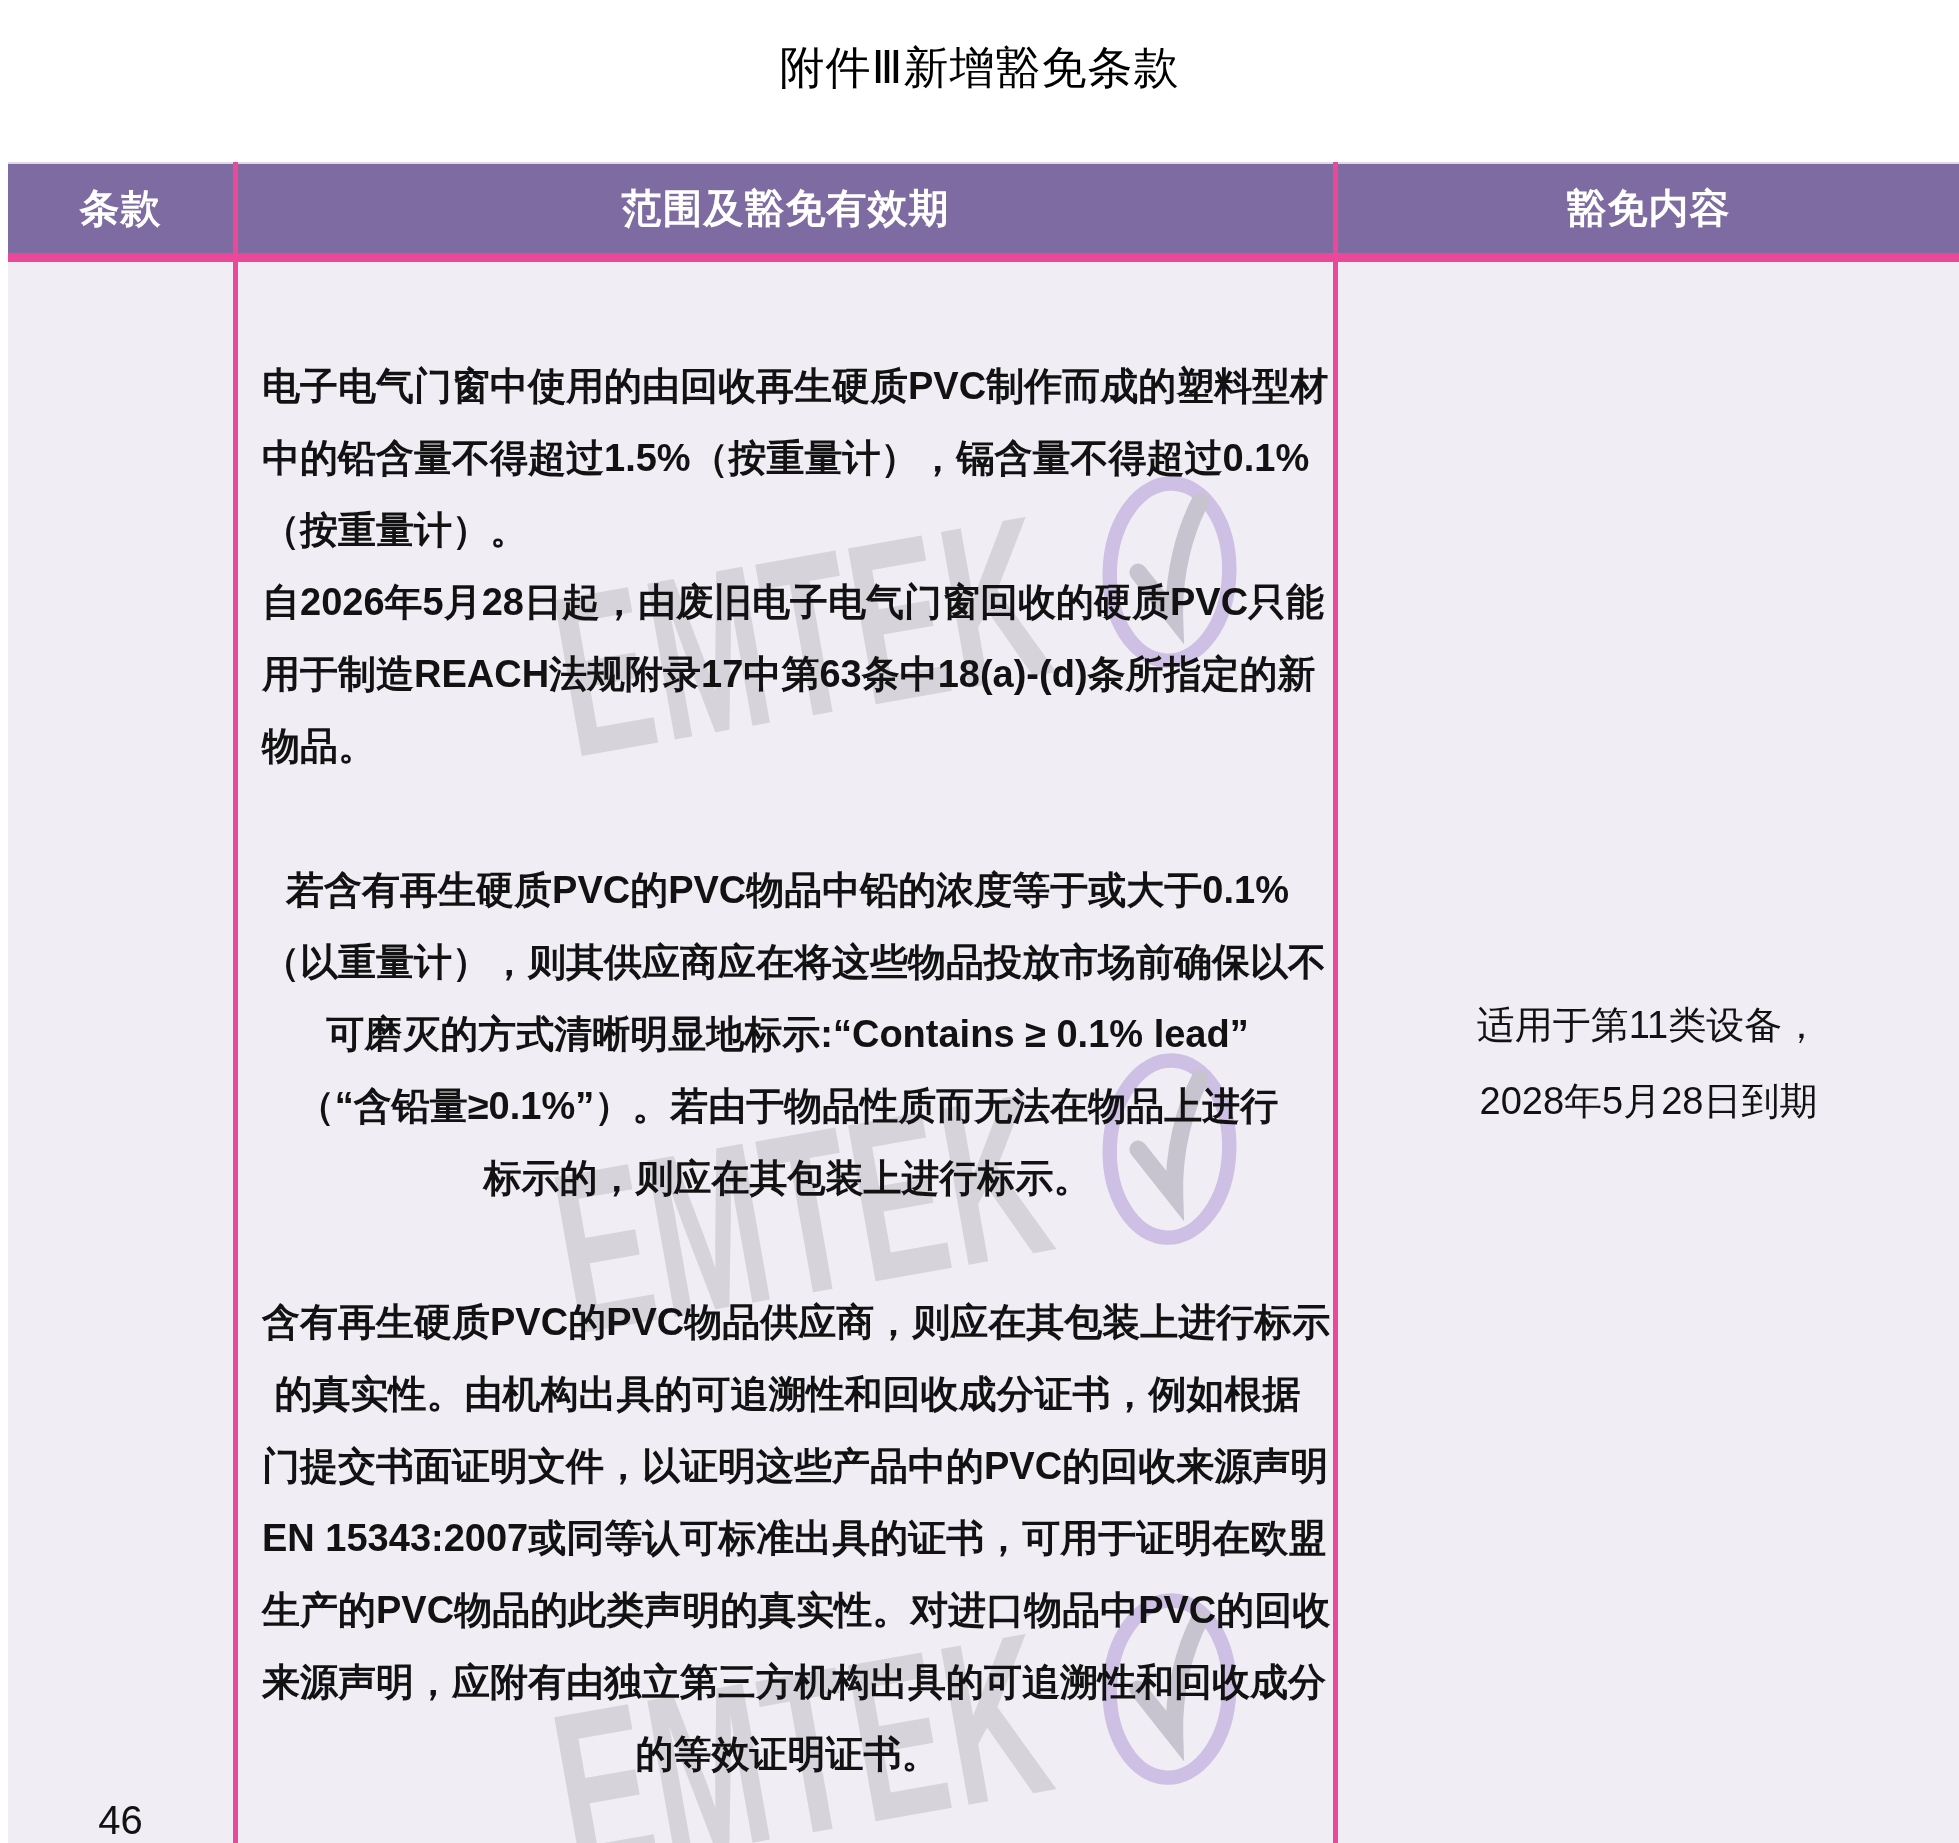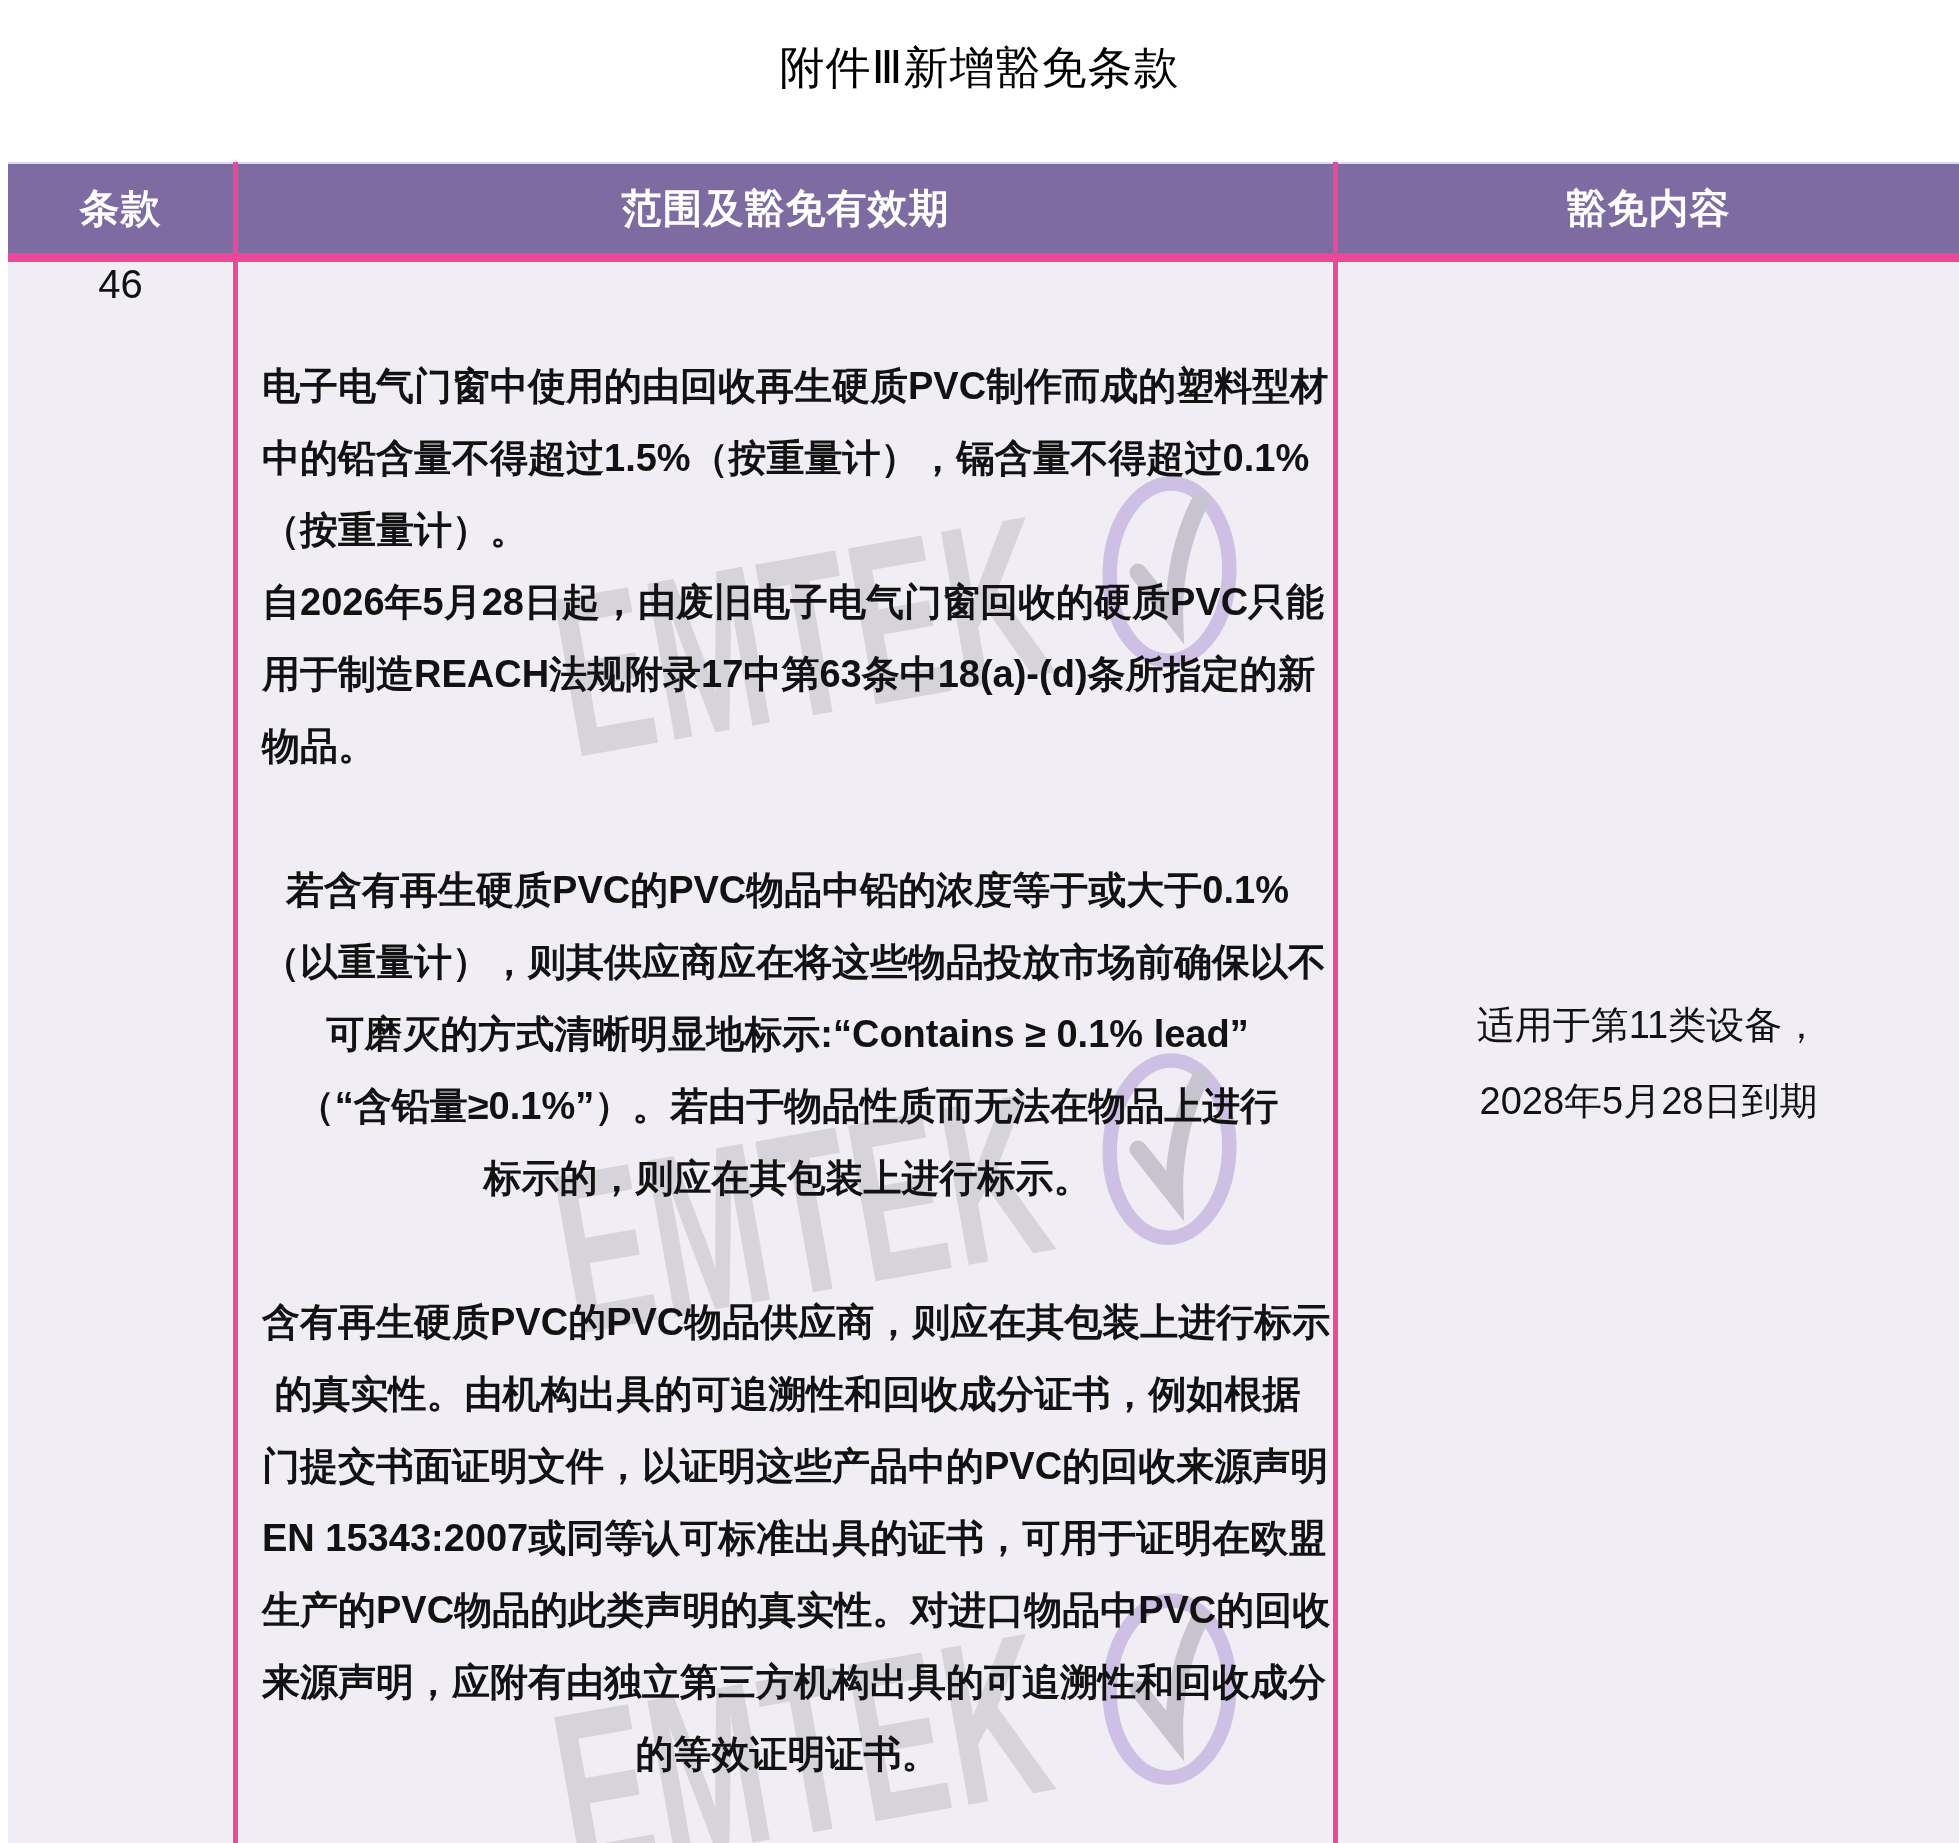--- a/index.html
+++ b/index.html
@@ -51,21 +51,21 @@
     justify-content:center;
     border-top:2px solid #DFD8E9;
     letter-spacing:1px;
   }
   .bcell{
     background:var(--cell-bg);
     overflow:hidden;
   }
   .clause-cell{
     display:flex;
-    align-items:flex-start;
+    align-items:flex-end;
     justify-content:center;
     font-size:40px;
     font-weight:400;
   }
   .content-cell{
     position:relative;
     padding:88px 20px 0 12px;
   }
   .content-text{
     position:relative;

